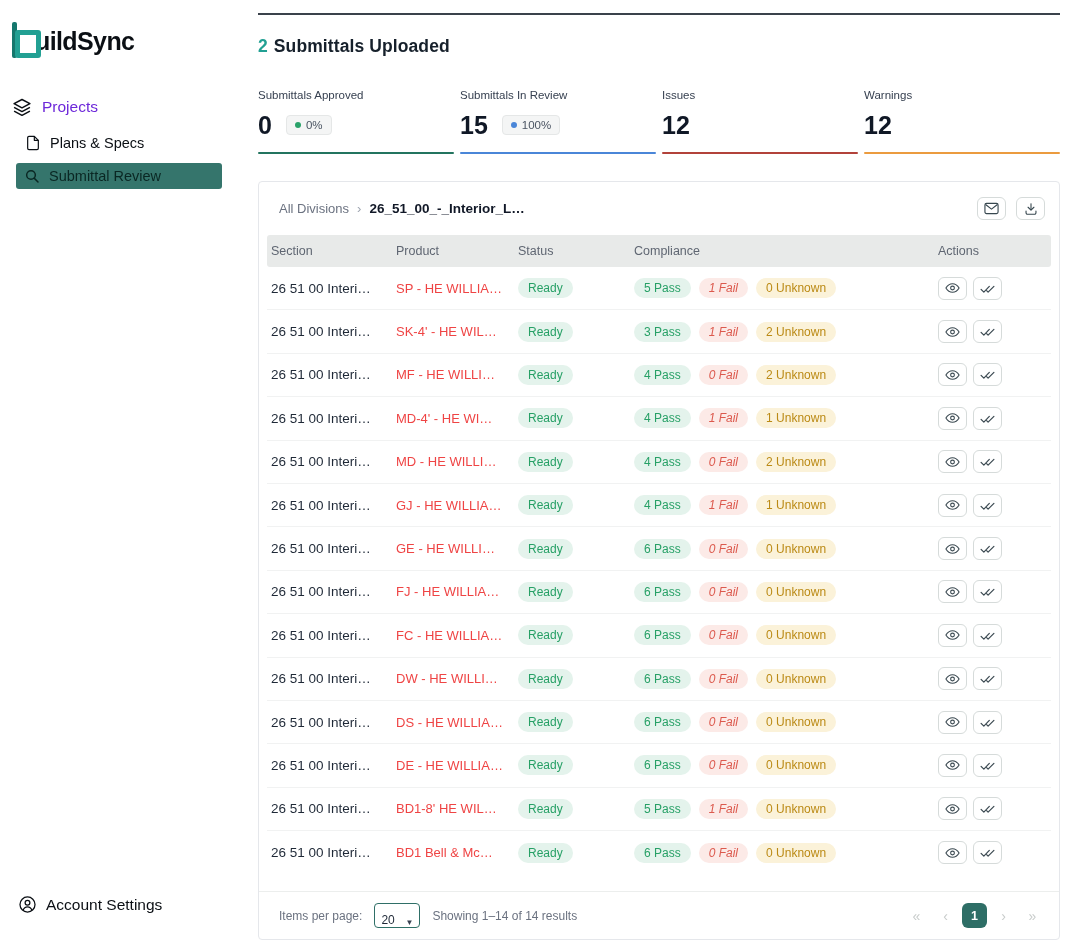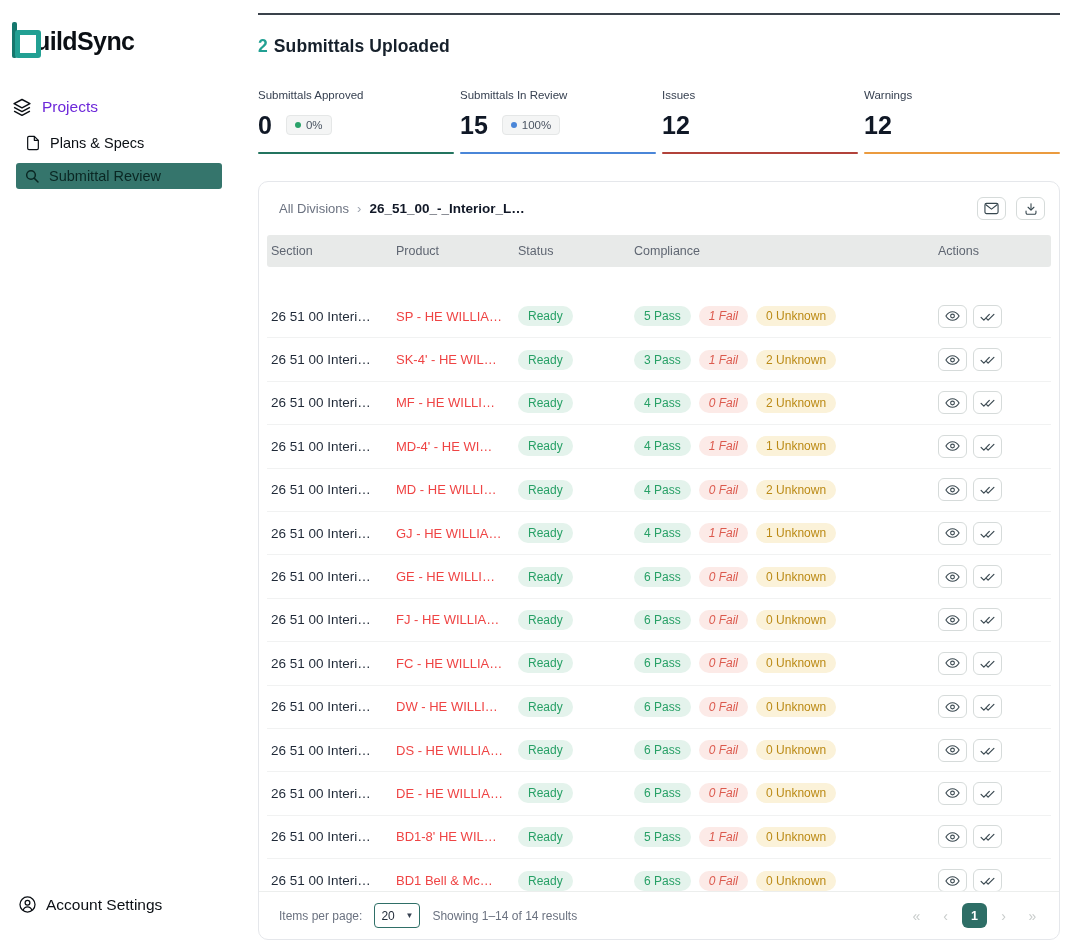--- a/index.html
+++ b/index.html
@@ -42,46 +42,46 @@
 
   .stats { margin-top:32px; display:grid; grid-template-columns:repeat(4,1fr); gap:6px; }
   .stat-label { font-size:11.5px; color:#374151; font-weight:500; }
   .stat-value-row { display:flex; align-items:center; gap:14px; margin-top:9px; min-height:30px; }
   .stat-value { font-size:25px; font-weight:700; color:#101826; }
   .stat-badge { display:inline-flex; align-items:center; gap:5px; padding:3px 8px; background:#f4f5f5; border:1px solid #e5e7e7; border-radius:4px; font-size:11.5px; color:#4b5563; }
   .dot { width:6px; height:6px; border-radius:50%; }
   .stat-bar { height:2px; margin-top:12px; border-radius:1px; }
 
   
-  .card { margin-top:27px; border:1px solid #e5e7eb; border-radius:10px; flex:1; min-height:0; display:flex; flex-direction:column; overflow:hidden; background:#fff; }
+  .card { margin-top:27px; border:1px solid #e5e7eb; border-radius:4px; flex:1; min-height:0; display:flex; flex-direction:column; overflow:hidden; background:#fff; }
   .card-head { display:flex; align-items:center; justify-content:space-between; padding:15px 14px 15px 20px; }
   .breadcrumb { display:flex; align-items:center; gap:8px; font-size:13px; }
   .bc-root { color:#6b7280; cursor:pointer; }
   .bc-sep { color:#9ca3af; }
   .bc-current { color:#111827; font-weight:700; font-size:13.5px; }
   .head-actions { display:flex; gap:10px; }
   .icon-btn { display:inline-flex; align-items:center; justify-content:center; width:29px; height:23px; border:1px solid #d6dbda; background:#fff; border-radius:6px; padding:0; cursor:pointer; }
 
   .thead, .trow { margin:0 8px; padding:0 4px; display:grid; grid-template-columns:125px 122px 116px 304px 1fr; align-items:center; }
   .thead { background:#e8eae9; border-radius:3px; height:32px; font-size:12.5px; color:#5f6672; }
-  .tbody { flex:1; overflow:hidden;margin-top:28px; }
+  .tbody { flex:1; overflow:hidden; }
   .trow { height:43.4px; border-bottom:1px solid #f1f2f2; }
   .trow:last-child { border-bottom:none; }
   .cell-section { font-size:13.5px; color:#1f2937; }
   .cell-product { font-size:13px; color:#ef4444; }
   .pill { display:inline-flex; align-items:center; padding:3px 10px; border-radius:12px; font-size:12px; font-weight:500; white-space:nowrap; }
   .pill-ready, .pill-pass { background:var(--ready-bg); color:var(--ready-tx); }
   .pill-fail { background:var(--fail-bg); color:var(--fail-tx);font-style:italic; }
   .pill-unknown { background:var(--unk-bg); color:var(--unk-tx); }
   .cell-compliance { display:flex; gap:8px; }
   .cell-actions { display:flex; gap:6px; }
 
   .card-foot { border-top:1px solid #eceeed; padding:11px 14px 11px 20px; display:flex; align-items:center; justify-content:space-between; }
   .foot-left { display:flex; align-items:center; gap:12px; font-size:12px; color:#6b7280; }
-  .page-select { display:inline-flex; align-items:center; justify-content:space-between; width:46px; height:25px; padding:0 6px; border:1.5px solid #2f6f67; border-radius:4px; font-size:12px; color:#1f2937; background:#fff; cursor:pointer; }
+  .page-select { display:inline-flex; align-items:flex-end; justify-content:space-between; width:46px; height:25px; padding:0 6px; border:1.5px solid #2f6f67; border-radius:4px; font-size:12px; color:#1f2937; background:#fff; cursor:pointer; }
   .caret { font-size:8px; color:#374151; }
   .foot-right { display:flex; align-items:center; gap:4px; }
   .page-btn { width:25px; height:25px; display:inline-flex; align-items:center; justify-content:center; border:none; background:transparent; color:#c8cccb; font-size:14px; border-radius:6px; cursor:pointer; padding:0; font-family:inherit; }
   .page-btn.active { background:var(--pg-active); color:#fff; font-size:12.5px; font-weight:600; }
 </style>
 </head>
 <body>
 
 <div class="app">
 

